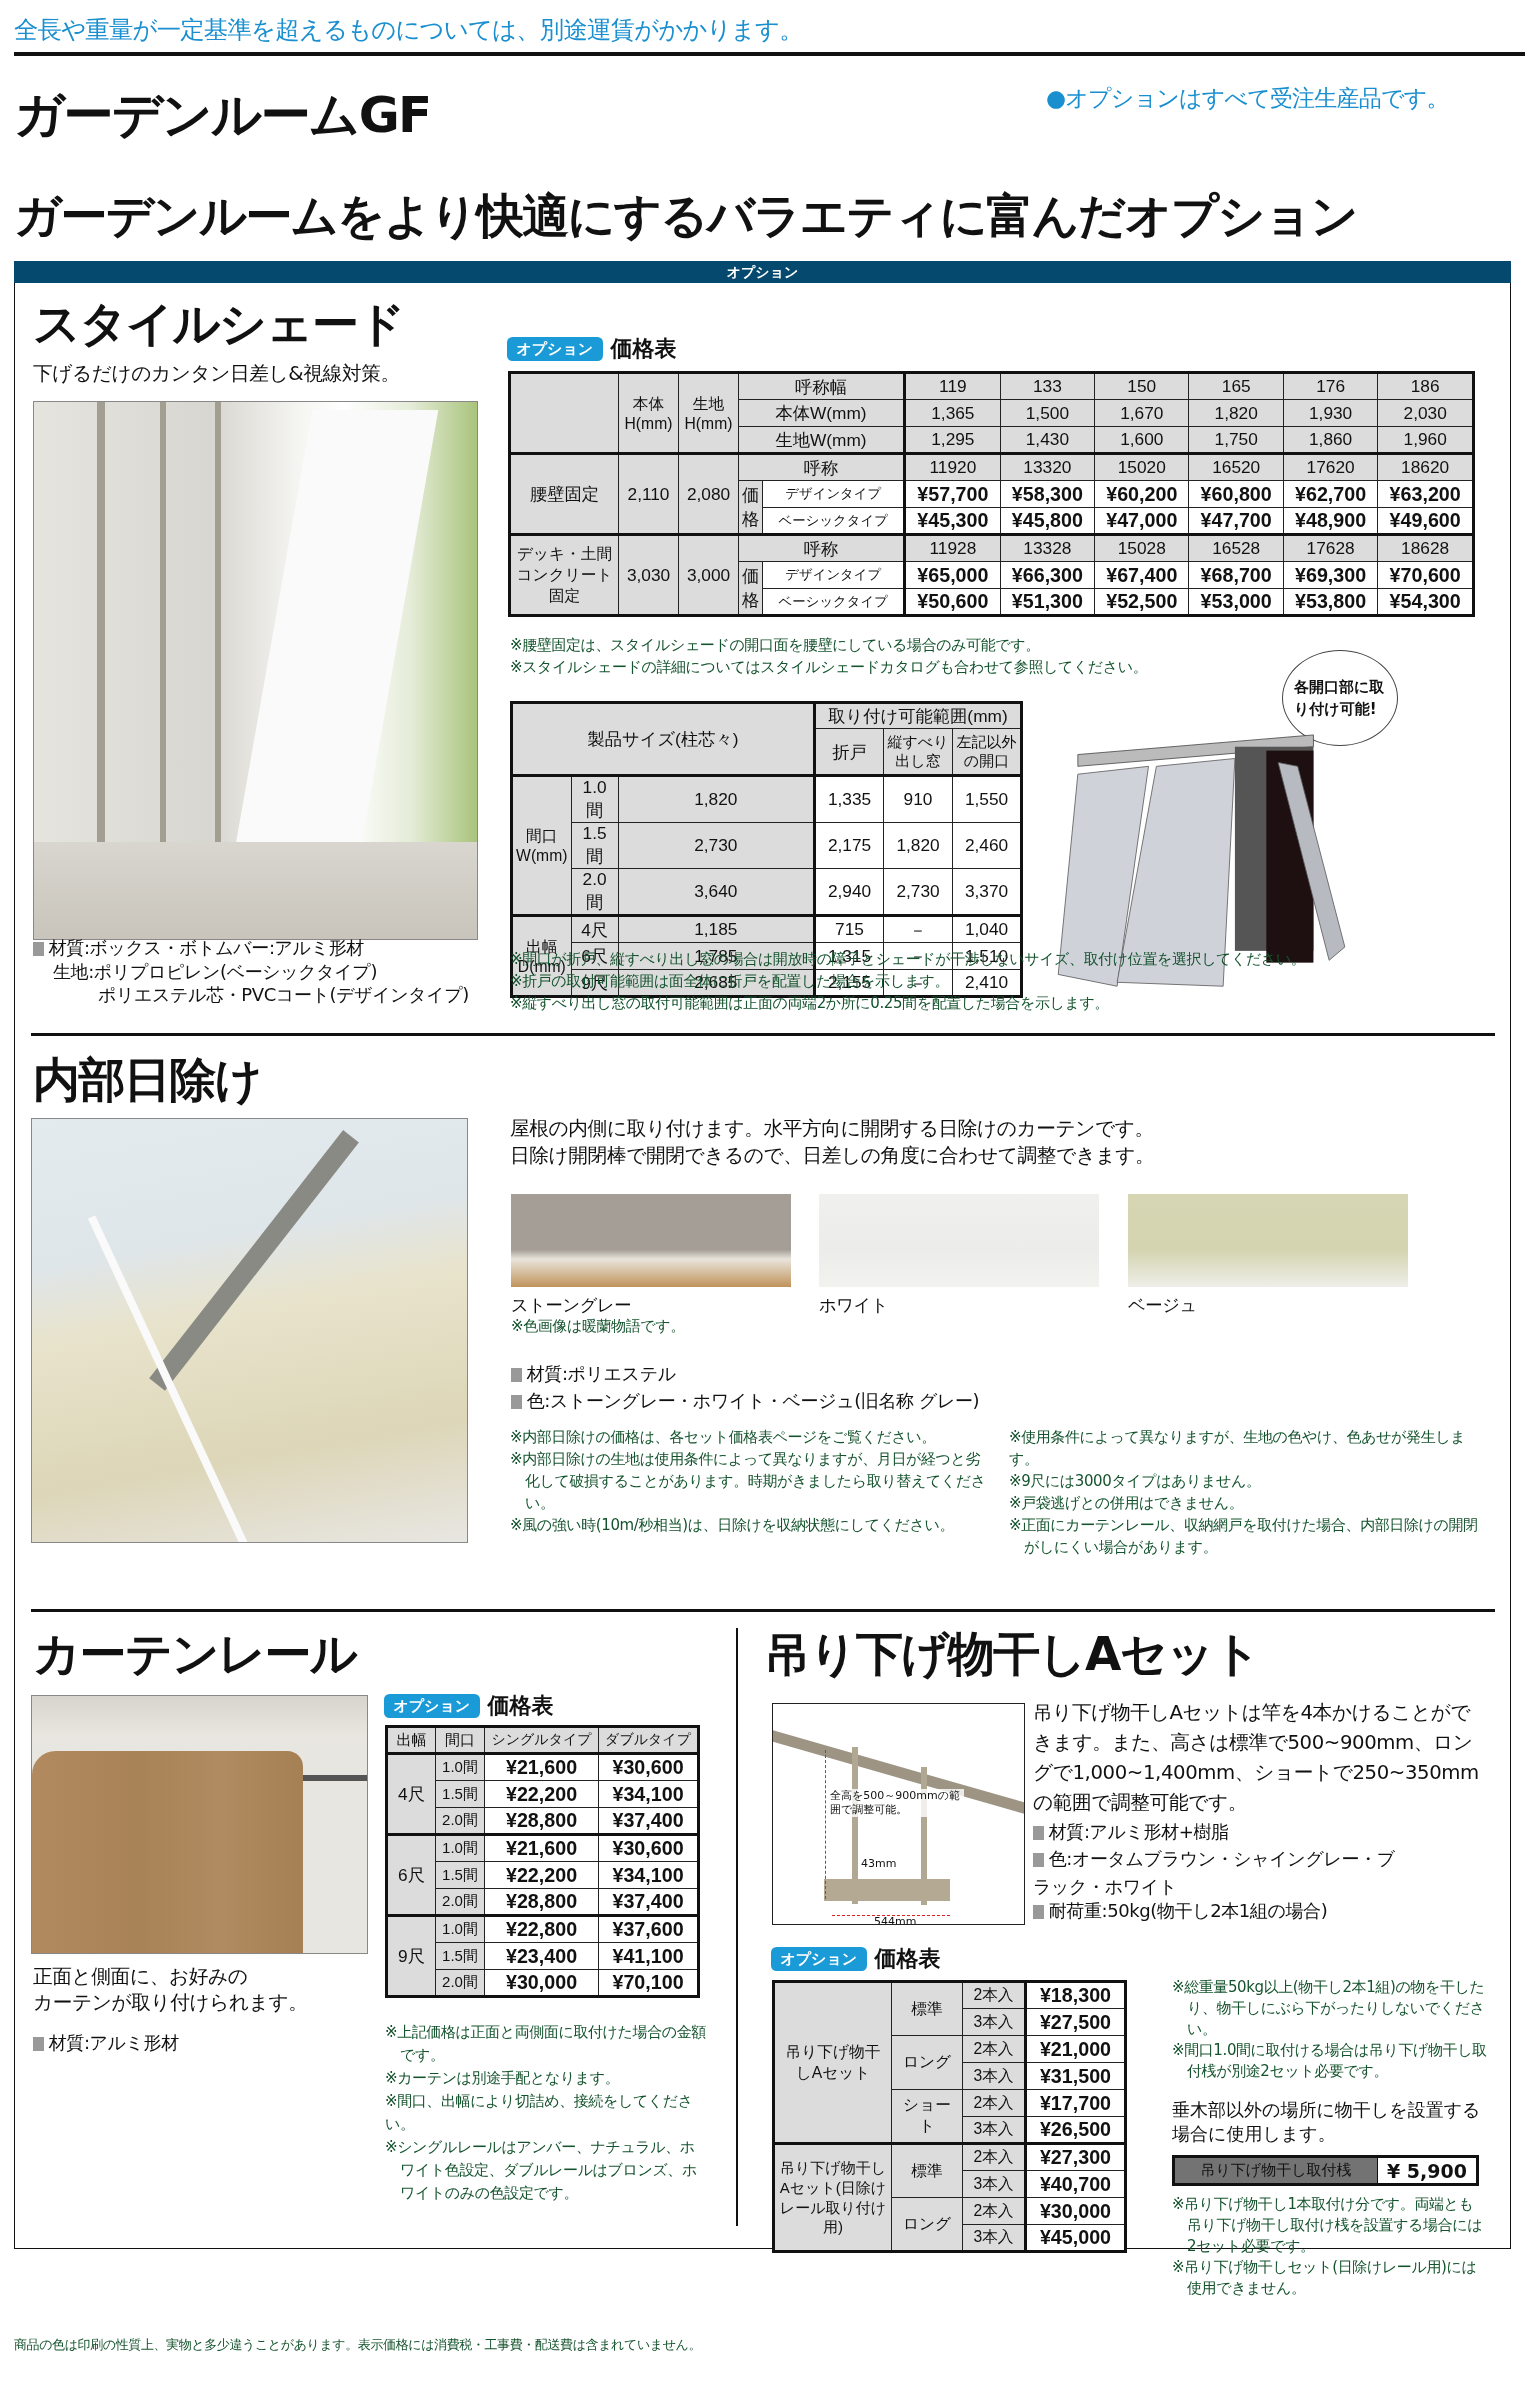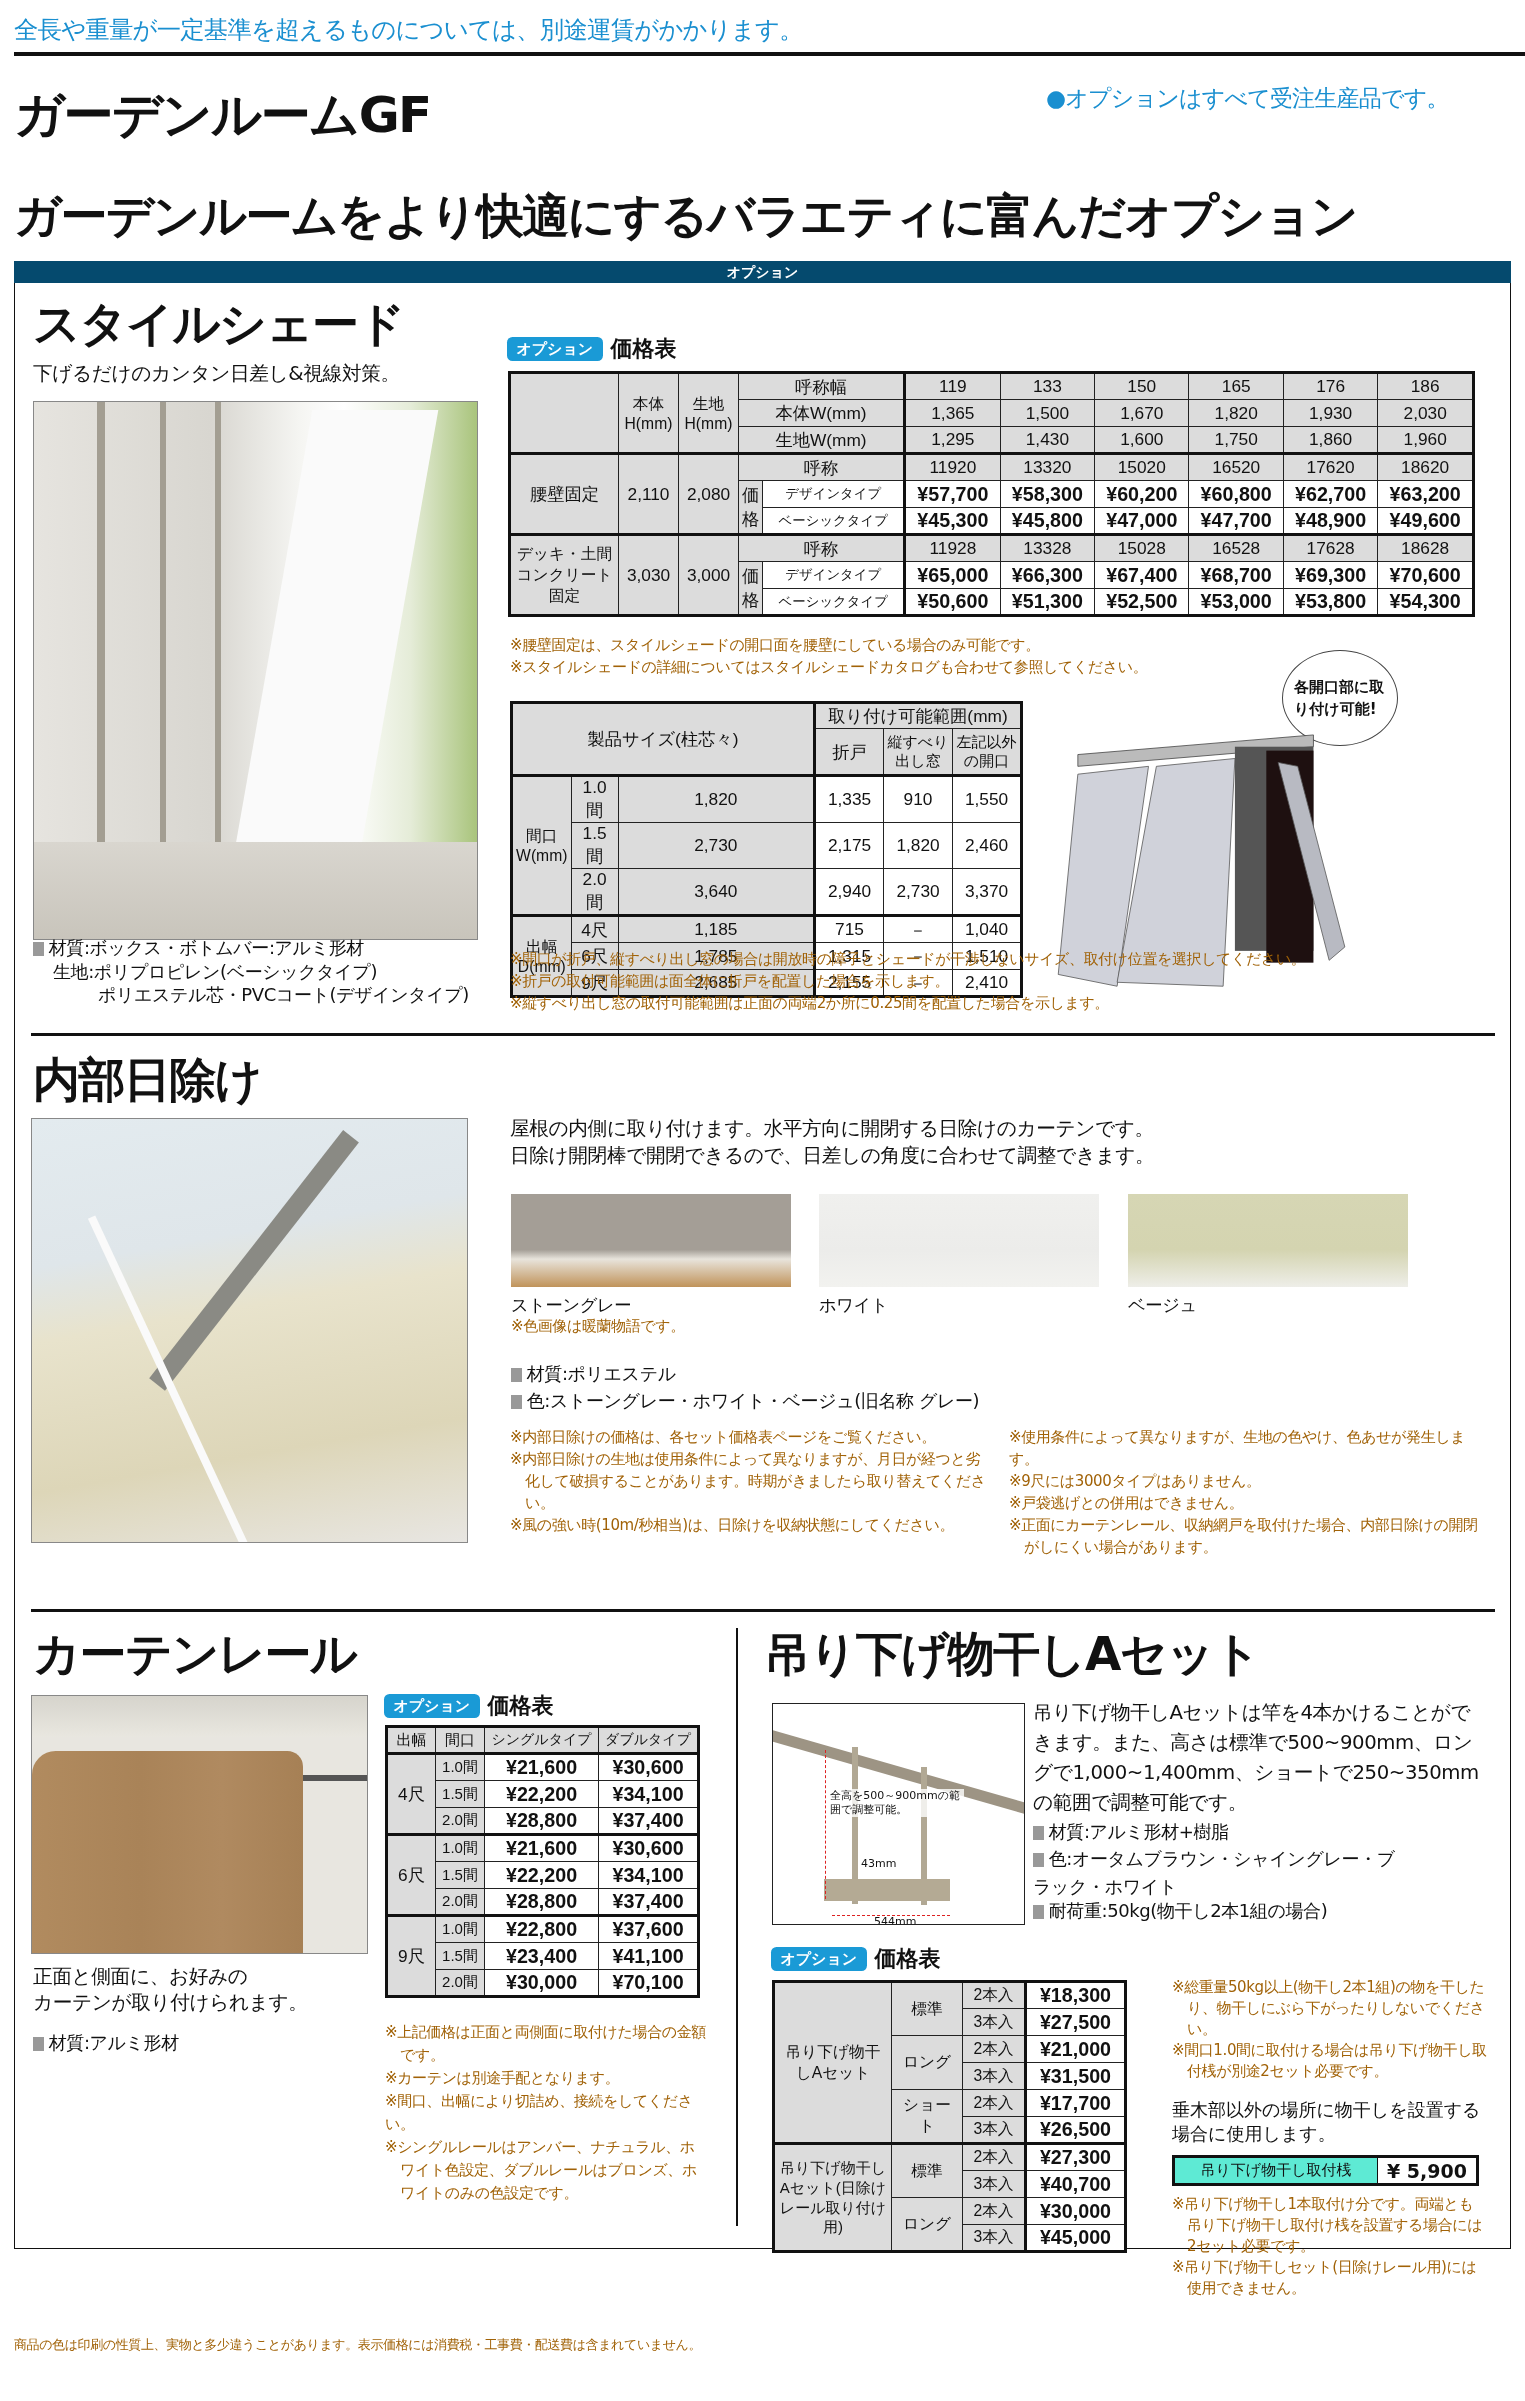--- a/index.html
+++ b/index.html
@@ -7,21 +7,21 @@
 .abs{position:absolute}
 .top-note{left:14px;top:14px;font-size:24.4px;color:#1a8fd0;letter-spacing:-0.8px}
 .top-rule{left:14px;top:52px;width:1511px;height:3.9px;background:#111}
 .title{left:14px;top:82px;font-size:50px;font-weight:bold;letter-spacing:-1.6px}
 .made-note{left:1046px;top:83px;font-size:23px;color:#1a8fd0;letter-spacing:-0.8px}
 .sub-title{left:14px;top:185px;font-size:47px;font-weight:bold;letter-spacing:-1.6px}
 .band{left:14px;top:261px;width:1497px;height:22px;background:#054a6e;color:#fff;font-size:14px;font-weight:bold;text-align:center;line-height:22px}
 .frame{left:14px;top:283px;width:1497px;height:1966px;border:1.6px solid #111;border-top:none}
 .sec-h{font-size:47px;font-weight:bold;letter-spacing:-1.6px}
 .body-t{font-size:19.7px;line-height:28px;letter-spacing:-0.4px}
-.note-t{font-size:15px;line-height:22px;color:#a16207;letter-spacing:-0.4px}
+.note-t{font-size:15px;line-height:22px;color:#14532d;letter-spacing:-0.4px}
 .sq::before{content:"";display:inline-block;width:11px;height:14px;background:#999;margin-right:4.7px;vertical-align:-1.6px}
 .opt-badge{display:inline-block;background:#1a9ad6;color:#fff;font-size:15px;font-weight:bold;padding:2.4px 9.4px;border-radius:5.5px;vertical-align:middle}
 .opt-title{display:inline-block;font-size:22px;font-weight:bold;vertical-align:middle;margin-left:7.9px}
 table{border-collapse:collapse;font-family:"Liberation Sans","DejaVu Sans",sans-serif}
 td{border:1.2px solid #222;text-align:center;font-size:17.3px;height:27px;padding:0 3.1px}
 .g{background:#dcdcdc}
 .price{font-weight:bold;font-size:19.7px;background:#fff}
 .tb-outer{border:3.1px solid #111}
 .thick-t td{border-top:3.1px solid #111}
 .photo{border:0.8px solid #888;overflow:hidden}
@@ -416,21 +416,21 @@
       </tr>
 </tbody>
   </table>
 
 <div class="abs note-t" style="left:1172px;top:1977px;width:315px;line-height:21px">
   <div style="padding-left:1em;text-indent:-1em">※総重量50kg以上(物干し2本1組)の物を干したり、物干しにぶら下がったりしないでください。</div>
   <div style="padding-left:1em;text-indent:-1em">※間口1.0間に取付ける場合は吊り下げ物干し取付桟が別途2セット必要です。</div>
 </div>
 <div class="abs" style="left:1172px;top:2098px;width:315px;font-size:18px;font-weight:normal;line-height:23.6px">垂木部以外の場所に物干しを設置する場合に使用します。</div>
 <div class="abs" style="left:1172px;top:2155px;width:307px;height:31px;border:3.1px solid #111;display:flex">
-  <div style="flex:1;background:#5eead4;border-right:1.6px solid #111;font-size:15px;display:flex;align-items:center;justify-content:center">吊り下げ物干し取付桟</div>
+  <div style="flex:1;background:#737373;border-right:1.6px solid #111;font-size:15px;display:flex;align-items:center;justify-content:center">吊り下げ物干し取付桟</div>
   <div style="width:98px;font-size:19px;font-weight:bold;display:flex;align-items:center;justify-content:center">¥ 5,900</div>
 </div>
 <div class="abs note-t" style="left:1172px;top:2194px;width:315px;line-height:21px">
   <div style="padding-left:1em;text-indent:-1em">※吊り下げ物干し1本取付け分です。両端とも吊り下げ物干し取付け桟を設置する場合には2セット必要です。</div>
   <div style="padding-left:1em;text-indent:-1em">※吊り下げ物干しセット(日除けレール用)には使用できません。</div>
 </div>
 
 <div class="abs note-t" style="left:14px;top:2334px;font-size:13px">商品の色は印刷の性質上、実物と多少違うことがあります。表示価格には消費税・工事費・配送費は含まれていません。</div>
 
 

